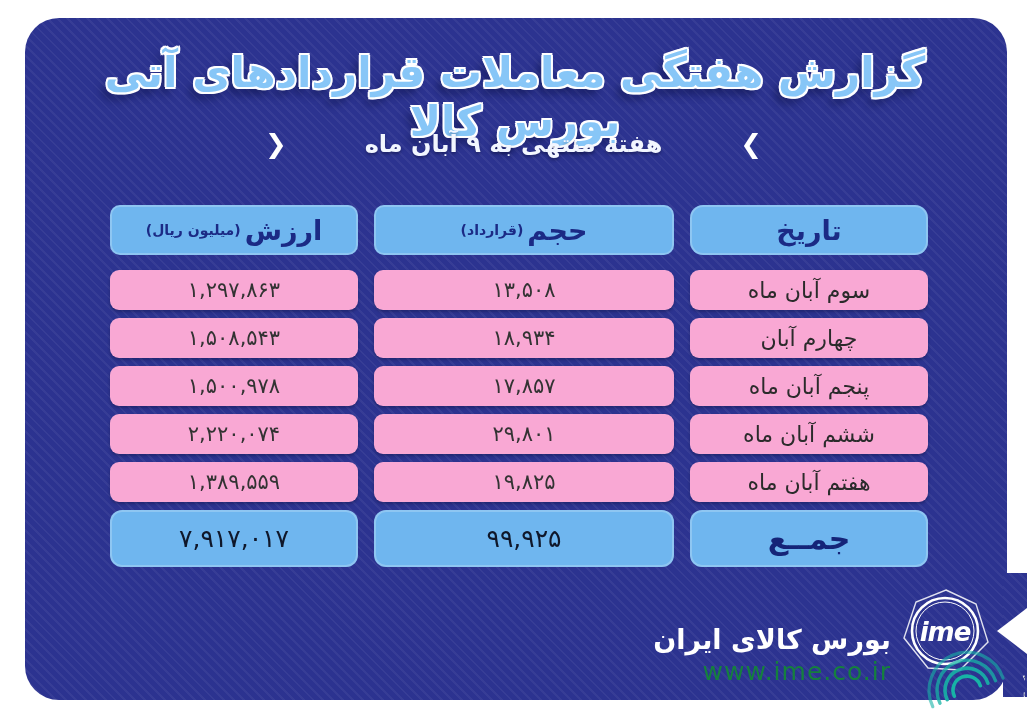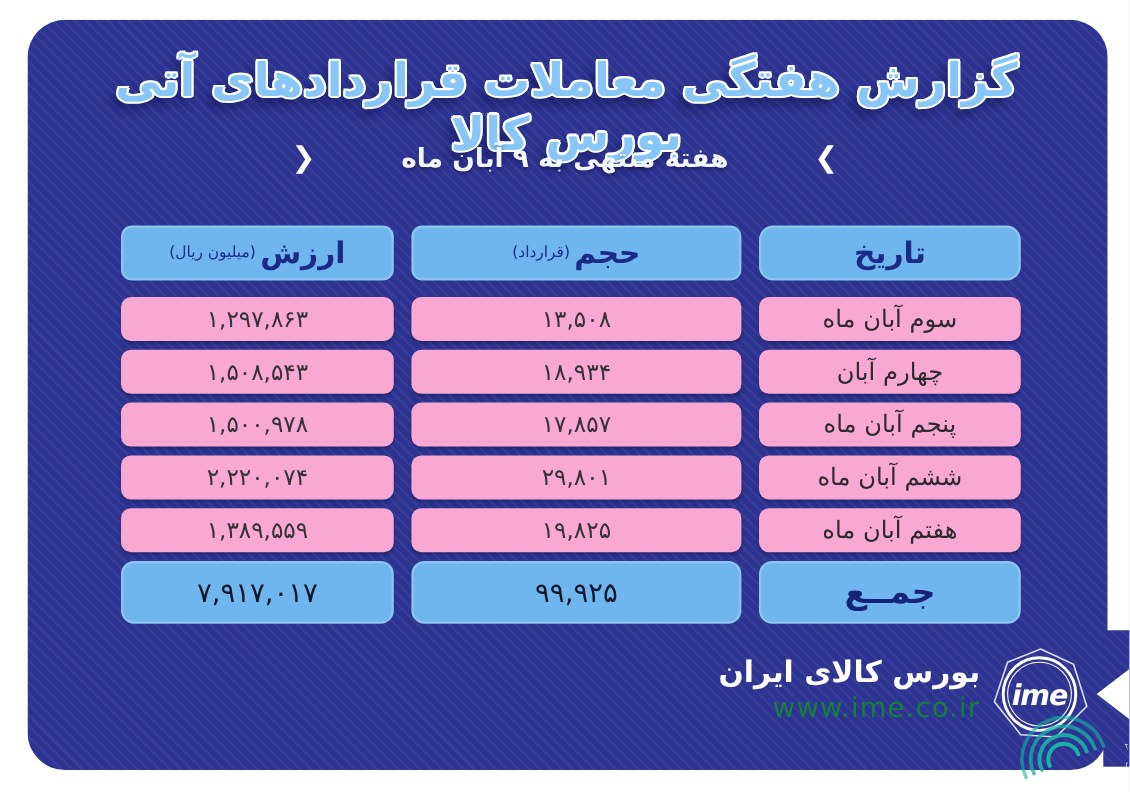--- a/index.html
+++ b/index.html
@@ -61,27 +61,27 @@
   .cell.white{
     background:#f9a8d4;height:40px;border-radius:9px;
     box-shadow:0 2px 3px rgba(0,0,25,0.25);
   }
   .cell.total{
     background:#6fb6ef;height:57px;border-radius:12px;
     box-shadow:inset 0 0 0 2px rgba(255,255,255,0.22);
   }
   .trow.totalrow{margin-top:1px;}
   .hdr-main{font-size:27px;font-weight:bold;color:#1b2a85;}
-  .hdr-unit{font-size:14px;font-weight:normal;color:#1b2a85;margin-right:4px;}
+  .hdr-unit{font-size:14px;font-weight:bold;color:#1b2a85;margin-right:4px;}
   .date-text{font-size:22px;color:#2b2b2b;}
   .num-text{font-size:21px;color:#333333;}
   .total-label{font-size:30px;font-weight:bold;color:#152478;letter-spacing:1px;}
   .total-num{font-size:25px;font-weight:normal;color:#0f172a;}
   .footer-text{
-    position:absolute;right:136px;top:596px;text-align:right;color:#ffffff;
+    position:absolute;right:136px;top:624px;text-align:right;color:#ffffff;
   }
   .footer-org{direction:rtl;font-size:27px;font-weight:bold;letter-spacing:0.5px;}
   .footer-url{direction:ltr;font-size:25px;font-weight:normal;letter-spacing:1px;
     color:#15803d;margin-top:2px;}
   .ime-logo{position:absolute;left:898px;top:586px;}
   .watermark{position:absolute;left:905px;top:635px;}
 </style>
 </head>
 <body>
 

